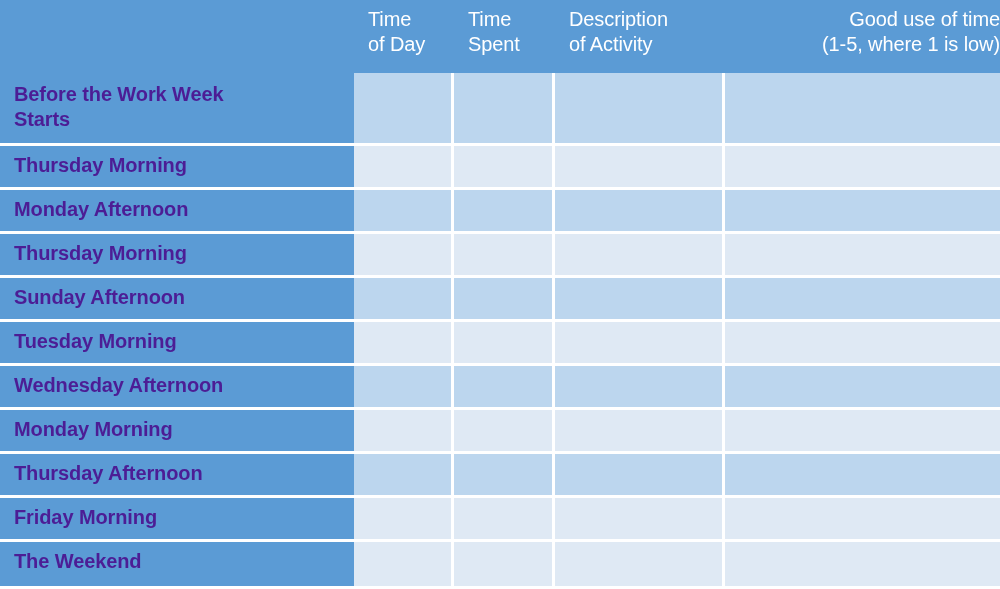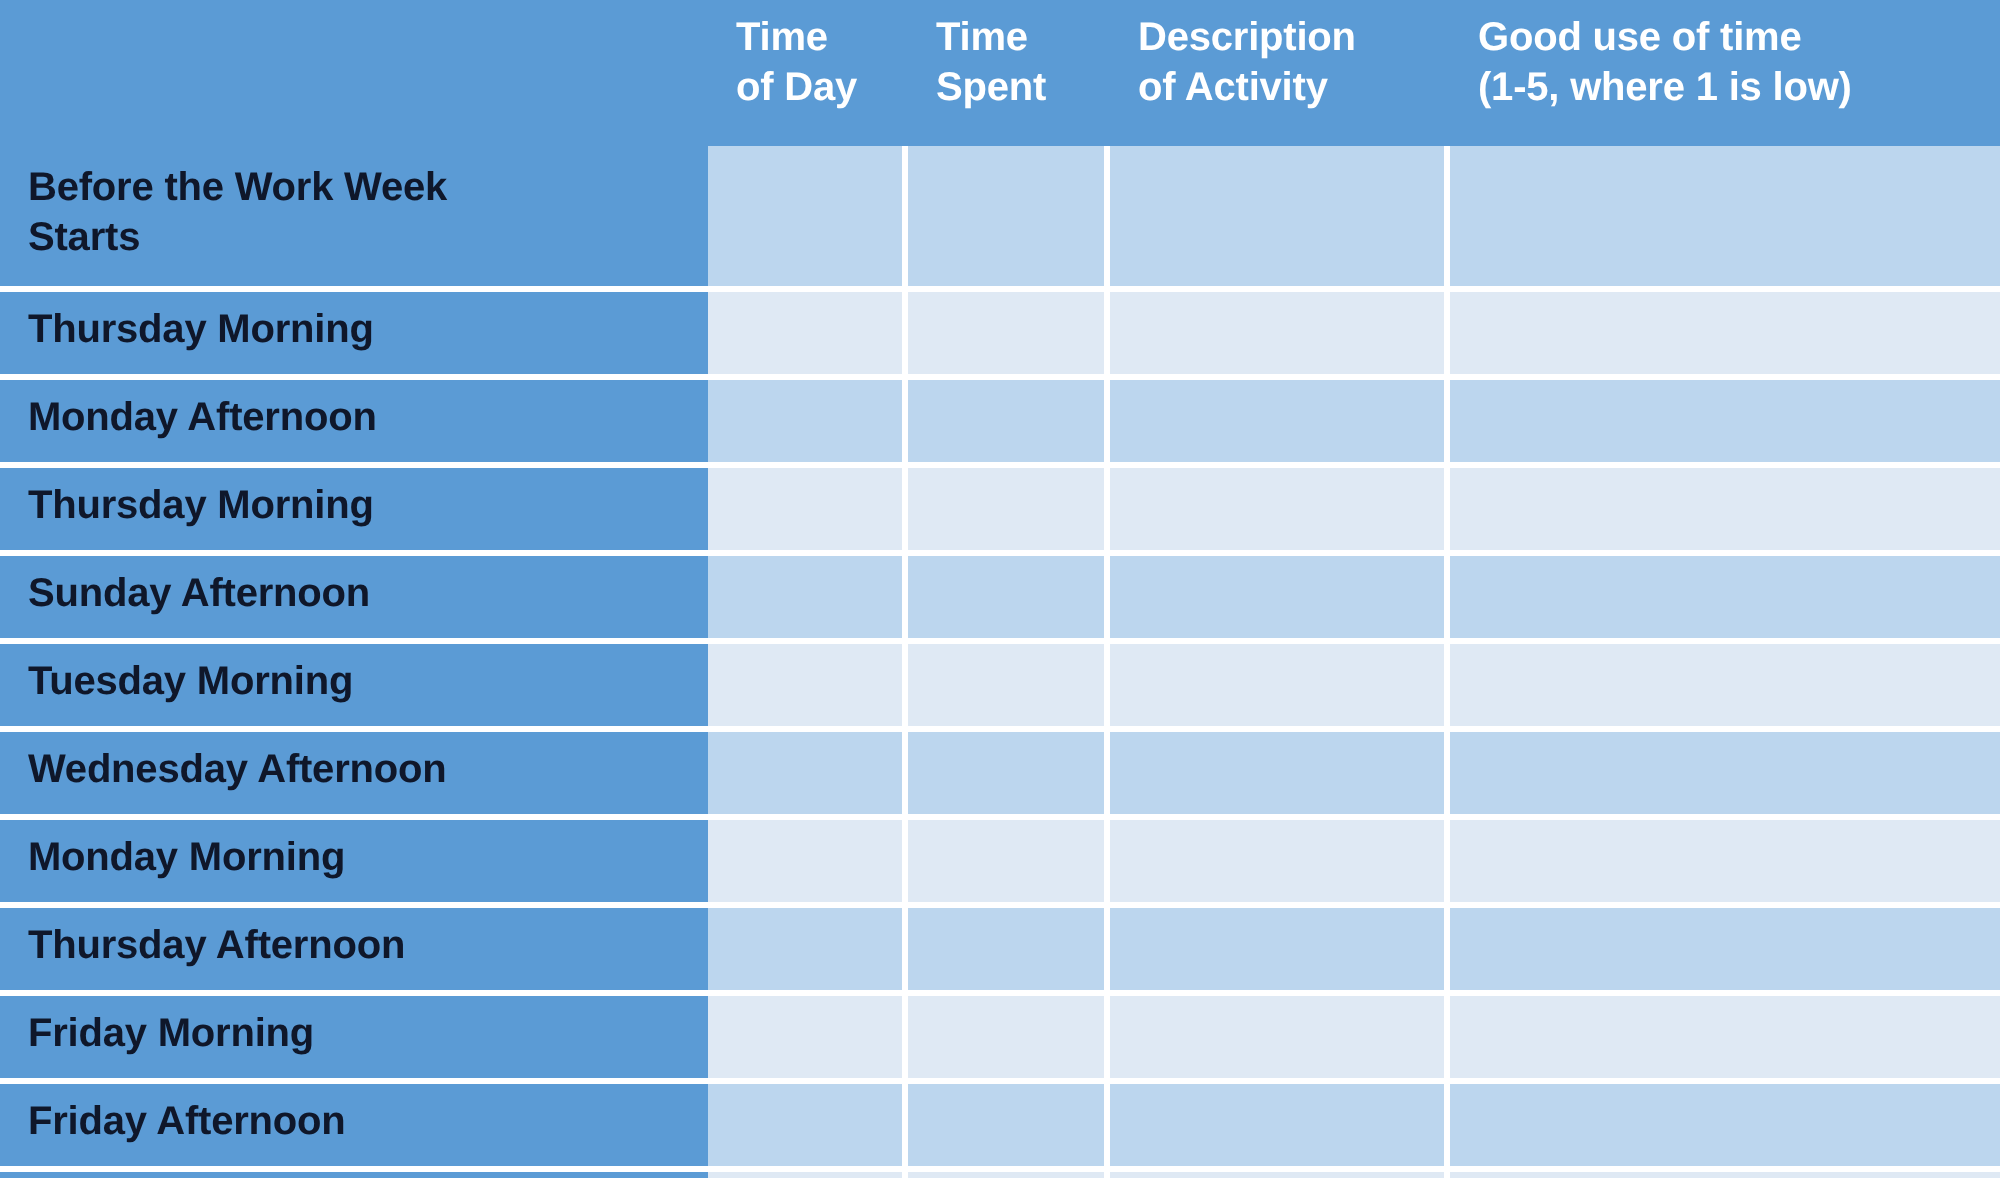--- a/index.html
+++ b/index.html
@@ -30,32 +30,32 @@
 
   .header-row .cell-label {
     width: 354px;
     flex: 0 0 354px;
     background: #5b9bd5;
   }
 
   .header-row .hcell {
     background: #5b9bd5;
     color: #ffffff;
-    font-weight: bold;
+    font-weight: normal;
     font-size: 20px;
     line-height: 25px;
     padding: 7px 0 0 14px;
     letter-spacing: -0.1px;
     white-space: pre-line;
   }
 
   .col-time-of-day   { width: 100px; flex: 0 0 100px; }
   .col-time-spent    { width: 101px; flex: 0 0 101px; }
   .col-description   { width: 170px; flex: 0 0 170px; }
-  .col-rating        { width: 275px; flex: 0 0 275px; }
+  .col-rating        { width: 275px; flex: 0 0 275px; text-align: right; }
 
   
   .body-rows {
     flex: 1 1 auto;
     display: flex;
     flex-direction: column;
     background: #ffffff;
   }
 
   .data-row {
@@ -67,21 +67,21 @@
 
   .data-row.tall {
     flex: 0 0 73px;
     height: 73px;
   }
 
   .row-label {
     width: 354px;
     flex: 0 0 354px;
     background: #5b9bd5;
-    color: #0f172a;
+    color: #4c1d95;
     font-weight: bold;
     font-size: 20px;
     line-height: 25px;
     padding: 7px 10px 0 14px;
     letter-spacing: -0.1px;
     border-bottom: 3px solid #ffffff;
     white-space: pre-line;
     overflow: hidden;
   }
 
@@ -183,27 +183,20 @@
         <div class="cell col-description"></div>
         <div class="cell col-rating last"></div>
       </div>
       <div class="data-row alt">
         <div class="row-label">Friday Morning</div>
         <div class="cell col-time-of-day"></div>
         <div class="cell col-time-spent"></div>
         <div class="cell col-description"></div>
         <div class="cell col-rating last"></div>
       </div>
-      <div class="data-row">
-        <div class="row-label">Friday Afternoon</div>
-        <div class="cell col-time-of-day"></div>
-        <div class="cell col-time-spent"></div>
-        <div class="cell col-description"></div>
-        <div class="cell col-rating last"></div>
-      </div>
       <div class="data-row alt">
         <div class="row-label">The Weekend</div>
         <div class="cell col-time-of-day"></div>
         <div class="cell col-time-spent"></div>
         <div class="cell col-description"></div>
         <div class="cell col-rating last"></div>
       </div>
     </div>
 
 </div>

